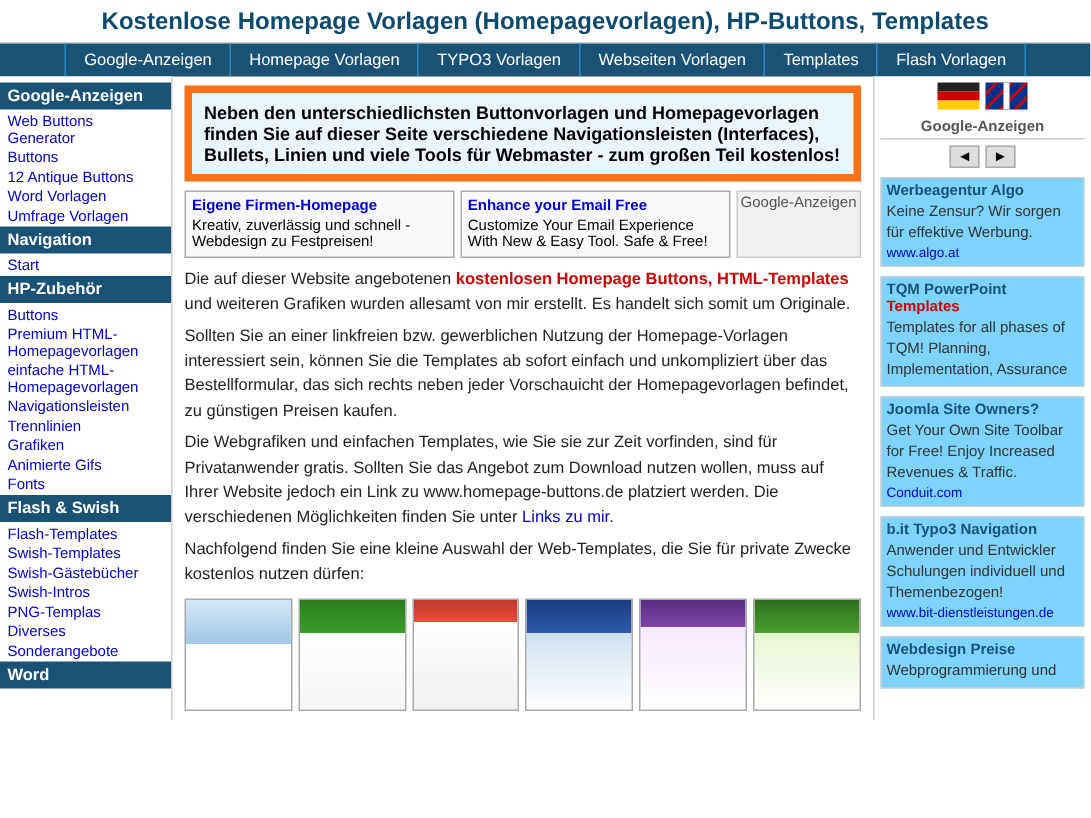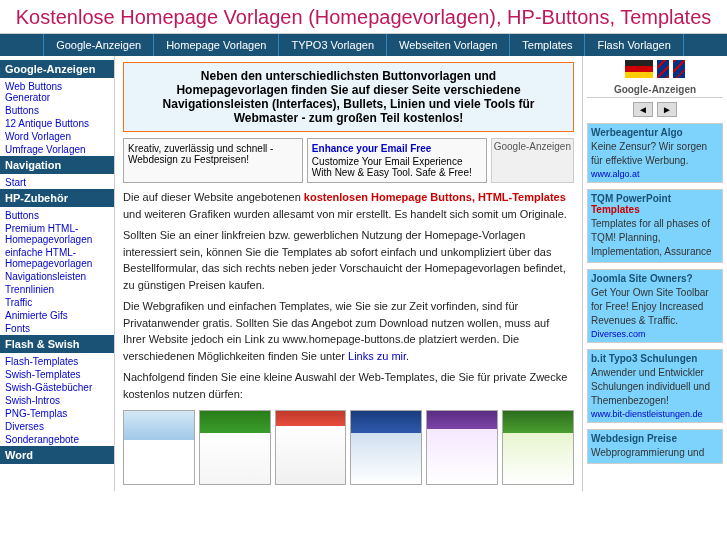--- a/index.html
+++ b/index.html
@@ -13,23 +13,23 @@
     a { color: #00c; text-decoration: none; }
 
     
     #header {
       background: #fff;
       text-align: center;
       padding: 6px 2px 4px;
       border-bottom: 1px solid #ccc;
     }
     #header h1 {
-      font-size: 20px;
-      color: #be185d;
-      font-weight: normal;
+      font-size: 16px;
+      color: #0c4a6e;
+      font-weight: bold;
     }
 
     
     #navbar {
       background: #1a5276;
       display: flex;
       align-items: center;
       justify-content: center;
       gap: 0;
       padding: 0;
@@ -80,25 +80,24 @@
     
     #main {
       flex: 1;
       padding: 6px 8px;
       min-width: 0;
     }
 
     
     .intro-box {
       background: #eaf4fb;
-      border: 1px solid #f97316;
-      padding: 6px 20px;
+      border: 5px solid #f97316;
+      padding: 6px 8px;
       font-size: 11px;
       margin-bottom: 6px;
-      text-align: center;
     }
     .intro-box strong {
       font-size: 12px;
     }
 
     
     .ad-row {
       display: flex;
       gap: 4px;
       margin-bottom: 6px;
@@ -284,21 +283,21 @@
     <div class="sidebar-subsection">
     <a class="sidebar-link" href="#">Start</a>
       </div>
     <div class="sidebar-section-title">HP-Zubehör</div>
     <div class="sidebar-subsection">
     <a class="sidebar-link" href="#">Buttons</a>
         <a class="sidebar-link" href="#">Premium HTML-Homepagevorlagen</a>
         <a class="sidebar-link" href="#">einfache HTML-Homepagevorlagen</a>
         <a class="sidebar-link" href="#">Navigationsleisten</a>
         <a class="sidebar-link" href="#">Trennlinien</a>
-        <a class="sidebar-link" href="#">Traffic</a>
+        <a class="sidebar-link" href="#">Grafiken</a>
         <a class="sidebar-link" href="#">Animierte Gifs</a>
         <a class="sidebar-link" href="#">Fonts</a>
       </div>
     <div class="sidebar-section-title">Flash &amp; Swish</div>
     <div class="sidebar-subsection">
     <a class="sidebar-link" href="#">Flash-Templates</a>
         <a class="sidebar-link" href="#">Swish-Templates</a>
         <a class="sidebar-link" href="#">Swish-Gästebücher</a>
         <a class="sidebar-link" href="#">Swish-Intros</a>
         <a class="sidebar-link" href="#">PNG-Templas</a>
@@ -308,20 +307,21 @@
     <div class="sidebar-section-title">Word</div>
   </div>
 
   <div id="main">
     <div class="intro-box">
       <strong>Neben den unterschiedlichsten Buttonvorlagen und Homepagevorlagen finden Sie auf dieser Seite verschiedene Navigationsleisten (Interfaces), Bullets, Linien und viele Tools für Webmaster - zum großen Teil kostenlos!</strong>
     </div>
 
     <div class="ad-row">
       <div class="ad-box">
+        <span class="ad-box-title">Eigene Firmen-Homepage</span>
         <span>Kreativ, zuverlässig und schnell - Webdesign zu Festpreisen!</span>
       </div>
       <div class="ad-box">
         <span class="ad-box-title">Enhance your Email Free</span>
         <span>Customize Your Email Experience With New &amp; Easy Tool. Safe &amp; Free!</span>
       </div>
       <div class="google-ad-bar">
         <span>Google-Anzeigen</span>
       </div>
     </div>
@@ -385,25 +385,25 @@
     </div>
 
     <div class="right-ad-section">
       <div class="right-ad-title">TQM PowerPoint<br><span style="color:#c00;">Templates</span></div>
       <div class="right-ad-text">Templates for all phases of TQM! Planning, Implementation, Assurance</div>
     </div>
 
     <div class="right-ad-section">
       <div class="right-ad-title">Joomla Site Owners?</div>
       <div class="right-ad-text">Get Your Own Site Toolbar for Free! Enjoy Increased Revenues &amp; Traffic.</div>
-      <a href="#" class="right-ad-link">Diverses.com</a>
+      <a href="#" class="right-ad-link">Conduit.com</a>
     </div>
 
     <div class="right-ad-section">
-      <div class="right-ad-title">b.it Typo3 Schulungen</div>
+      <div class="right-ad-title">b.it Typo3 Navigation</div>
       <div class="right-ad-text">Anwender und Entwickler Schulungen individuell und Themenbezogen!</div>
       <a href="#" class="right-ad-link">www.bit-dienstleistungen.de</a>
     </div>
 
     <div class="right-ad-section">
       <div class="right-ad-title">Webdesign Preise</div>
       <div class="right-ad-text">Webprogrammierung und</div>
     </div>
   </div>
 

